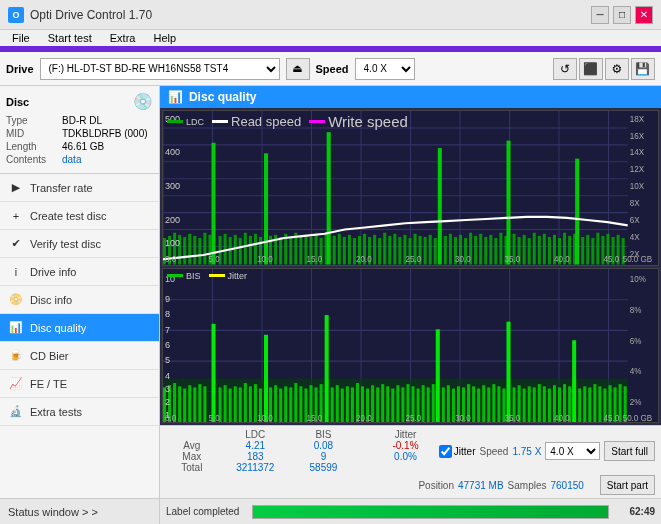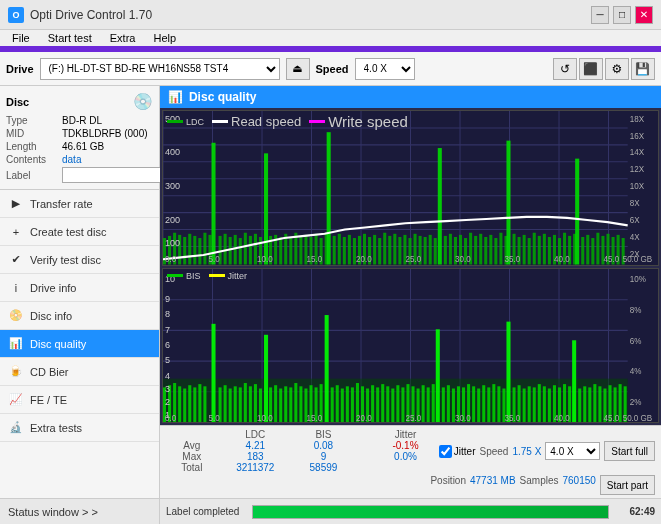--- a/index.html
+++ b/index.html
@@ -75,21 +75,21 @@
     .stats-row1 { display: flex; align-items: center; gap: 4px; margin-bottom: 2px; }
     .stats-table { border-collapse: collapse; font-size: 10px; flex: 1; }
     .stats-table th { text-align: center; color: #555; font-weight: normal; padding: 0 8px; }
     .stats-table td { text-align: center; color: #0066cc; padding: 0 8px; }
     .stats-table td.neg { color: #cc0000; }
     .speed-info { display: flex; align-items: center; gap: 4px; font-size: 10px; margin-left: auto; }
     .speed-val { color: #0066cc; }
     .speed-select-sm { height: 18px; font-size: 10px; border: 1px solid #aaa; background: white; width: 55px; }
     .start-btn { height: 20px; background: #e8e8e8; border: 1px solid #aaa; font-size: 10px; cursor: pointer; padding: 0 6px; }
     
-    .stats-row2 { display: flex; align-items: flex-start; gap: 4px; }
+    .stats-row2 { display: flex; align-items: center; gap: 16px; }
     .position-info { display: flex; align-items: center; gap: 4px; font-size: 10px; margin-left: auto; }
     .pos-label { color: #555; }
     .pos-val { color: #0066cc; }
     
     
     .progress-bar-container { background: #e8e8e8; border-top: 1px solid #ccc; height: 26px; display: flex; align-items: center; padding: 0 6px; gap: 6px; }
     .status-text { font-size: 10px; color: #333; width: 80px; }
     .progress-outer { flex: 1; height: 14px; background: #ddd; border: 1px solid #aaa; }
     .progress-inner { height: 100%; background: linear-gradient(to right, #00cc44, #00aa33); }
     .time-text { font-size: 10px; color: #333; width: 40px; text-align: right; font-weight: bold; }
@@ -146,25 +146,20 @@
         <span class="info-label">MID</span>
         <span class="info-value">TDKBLDRFB (000)</span>
       </div>
       <div class="info-row">
         <span class="info-label">Length</span>
         <span class="info-value">46.61 GB</span>
       </div>
       <div class="info-row">
         <span class="info-label">Contents</span>
         <span class="info-value blue">data</span>
-      </div>
-      <div class="label-row">
-        <span class="info-label">Label</span>
-        <input class="label-input" type="text" style="">
-        <div class="label-btn">✎</div>
       </div>
     </div>
 
     <div class="sidebar-nav">
       <div class="nav-item">
         <span class="nav-icon">▶</span>
         <span class="nav-label">Transfer rate</span>
       </div>
       <div class="nav-item">
         <span class="nav-icon">+</span>

